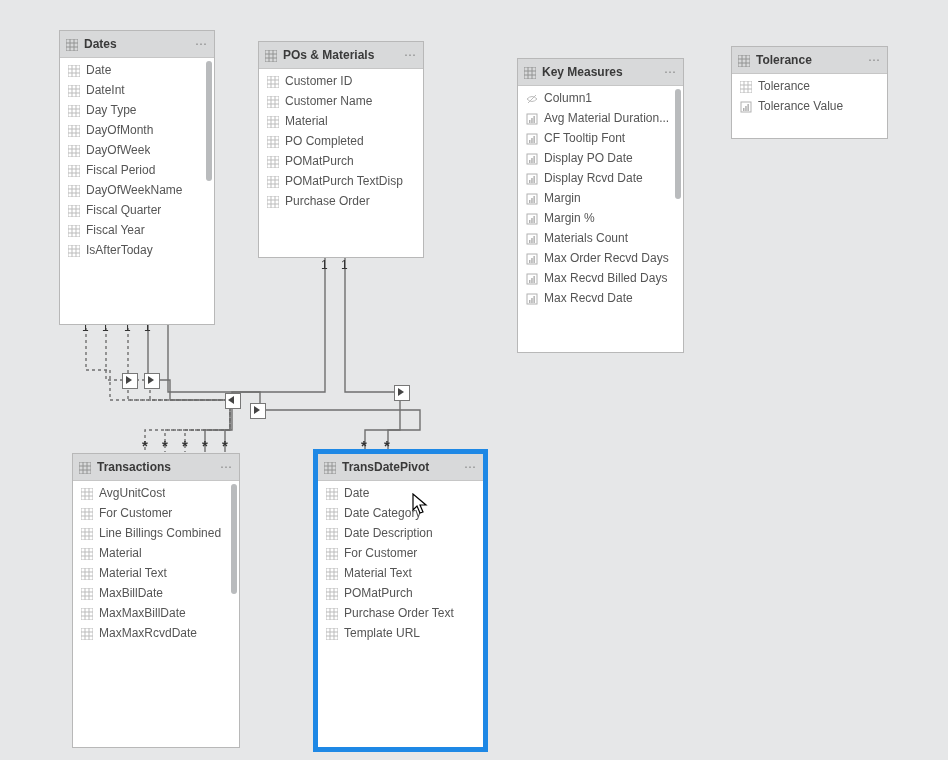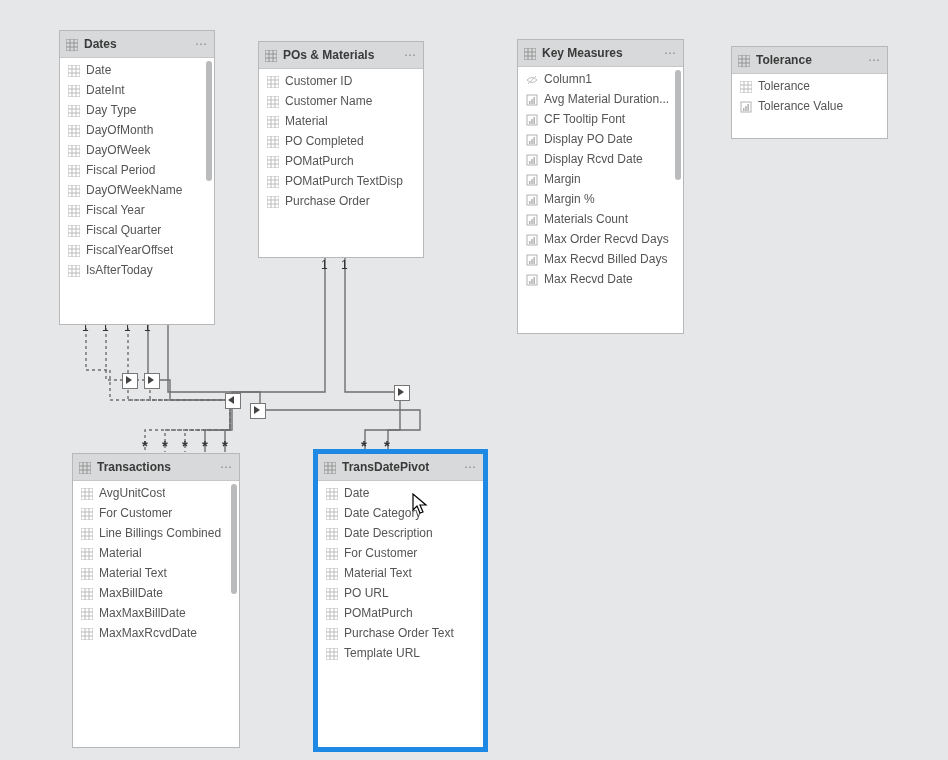--- a/index.html
+++ b/index.html
@@ -165,41 +165,31 @@
           <span class="lbl">DayOfWeekName</span>
         </div>
         <div class="row">
           <span class="ficon"><svg class="icon" viewBox="0 0 12 12">
               <rect x="0" y="0" width="12" height="12" fill="none" stroke="#999"></rect>
               <line x1="0" y1="4" x2="12" y2="4" stroke="#999"></line>
               <line x1="0" y1="8" x2="12" y2="8" stroke="#999"></line>
               <line x1="4" y1="0" x2="4" y2="12" stroke="#999"></line>
               <line x1="8" y1="0" x2="8" y2="12" stroke="#999"></line>
             </svg></span>
+          <span class="lbl">Fiscal Quarter</span>
+        </div>
+        <div class="row">
+          <span class="ficon"><svg class="icon" viewBox="0 0 12 12">
+              <rect x="0" y="0" width="12" height="12" fill="none" stroke="#999"></rect>
+              <line x1="0" y1="4" x2="12" y2="4" stroke="#999"></line>
+              <line x1="0" y1="8" x2="12" y2="8" stroke="#999"></line>
+              <line x1="4" y1="0" x2="4" y2="12" stroke="#999"></line>
+              <line x1="8" y1="0" x2="8" y2="12" stroke="#999"></line>
+            </svg></span>
           <span class="lbl">Fiscal Year</span>
-        </div>
-        <div class="row">
-          <span class="ficon"><svg class="icon" viewBox="0 0 12 12">
-              <rect x="0" y="0" width="12" height="12" fill="none" stroke="#999"></rect>
-              <line x1="0" y1="4" x2="12" y2="4" stroke="#999"></line>
-              <line x1="0" y1="8" x2="12" y2="8" stroke="#999"></line>
-              <line x1="4" y1="0" x2="4" y2="12" stroke="#999"></line>
-              <line x1="8" y1="0" x2="8" y2="12" stroke="#999"></line>
-            </svg></span>
-          <span class="lbl">Fiscal Quarter</span>
-        </div>
-        <div class="row">
-          <span class="ficon"><svg class="icon" viewBox="0 0 12 12">
-              <rect x="0" y="0" width="12" height="12" fill="none" stroke="#999"></rect>
-              <line x1="0" y1="4" x2="12" y2="4" stroke="#999"></line>
-              <line x1="0" y1="8" x2="12" y2="8" stroke="#999"></line>
-              <line x1="4" y1="0" x2="4" y2="12" stroke="#999"></line>
-              <line x1="8" y1="0" x2="8" y2="12" stroke="#999"></line>
-            </svg></span>
-          <span class="lbl">FiscalYearOffset</span>
         </div>
         <div class="row">
           <span class="ficon"><svg class="icon" viewBox="0 0 12 12">
               <rect x="0" y="0" width="12" height="12" fill="none" stroke="#999"></rect>
               <line x1="0" y1="4" x2="12" y2="4" stroke="#999"></line>
               <line x1="0" y1="8" x2="12" y2="8" stroke="#999"></line>
               <line x1="4" y1="0" x2="4" y2="12" stroke="#999"></line>
               <line x1="8" y1="0" x2="8" y2="12" stroke="#999"></line>
             </svg></span>
           <span class="lbl">IsAfterToday</span>
@@ -289,21 +279,21 @@
               <line x1="0" y1="4" x2="12" y2="4" stroke="#999"></line>
               <line x1="0" y1="8" x2="12" y2="8" stroke="#999"></line>
               <line x1="4" y1="0" x2="4" y2="12" stroke="#999"></line>
               <line x1="8" y1="0" x2="8" y2="12" stroke="#999"></line>
             </svg></span>
           <span class="lbl">Purchase Order</span>
         </div>
       </div>
   </div>
 
-  <div class="table" style="left:517px;top:39px;width:165px">
+  <div class="table" style="left:517px;top:58px;width:165px">
     <div class="hdr">
       <span class="ticon"><svg class="icon" viewBox="0 0 12 12">
             <rect x="0" y="0" width="12" height="12" fill="none" stroke="#777"></rect>
             <line x1="0" y1="4" x2="12" y2="4" stroke="#777"></line>
             <line x1="0" y1="8" x2="12" y2="8" stroke="#777"></line>
             <line x1="4" y1="0" x2="4" y2="12" stroke="#777"></line>
             <line x1="8" y1="0" x2="8" y2="12" stroke="#777"></line>
           </svg></span>
       <span class="title">Key Measures</span>
       <span class="dots">⋯</span>
@@ -610,30 +600,20 @@
           <span class="lbl">Material Text</span>
         </div>
         <div class="row">
           <span class="ficon"><svg class="icon" viewBox="0 0 12 12">
               <rect x="0" y="0" width="12" height="12" fill="none" stroke="#999"></rect>
               <line x1="0" y1="4" x2="12" y2="4" stroke="#999"></line>
               <line x1="0" y1="8" x2="12" y2="8" stroke="#999"></line>
               <line x1="4" y1="0" x2="4" y2="12" stroke="#999"></line>
               <line x1="8" y1="0" x2="8" y2="12" stroke="#999"></line>
             </svg></span>
-          <span class="lbl">PO URL</span>
-        </div>
-        <div class="row">
-          <span class="ficon"><svg class="icon" viewBox="0 0 12 12">
-              <rect x="0" y="0" width="12" height="12" fill="none" stroke="#999"></rect>
-              <line x1="0" y1="4" x2="12" y2="4" stroke="#999"></line>
-              <line x1="0" y1="8" x2="12" y2="8" stroke="#999"></line>
-              <line x1="4" y1="0" x2="4" y2="12" stroke="#999"></line>
-              <line x1="8" y1="0" x2="8" y2="12" stroke="#999"></line>
-            </svg></span>
           <span class="lbl">POMatPurch</span>
         </div>
         <div class="row">
           <span class="ficon"><svg class="icon" viewBox="0 0 12 12">
               <rect x="0" y="0" width="12" height="12" fill="none" stroke="#999"></rect>
               <line x1="0" y1="4" x2="12" y2="4" stroke="#999"></line>
               <line x1="0" y1="8" x2="12" y2="8" stroke="#999"></line>
               <line x1="4" y1="0" x2="4" y2="12" stroke="#999"></line>
               <line x1="8" y1="0" x2="8" y2="12" stroke="#999"></line>
             </svg></span>

